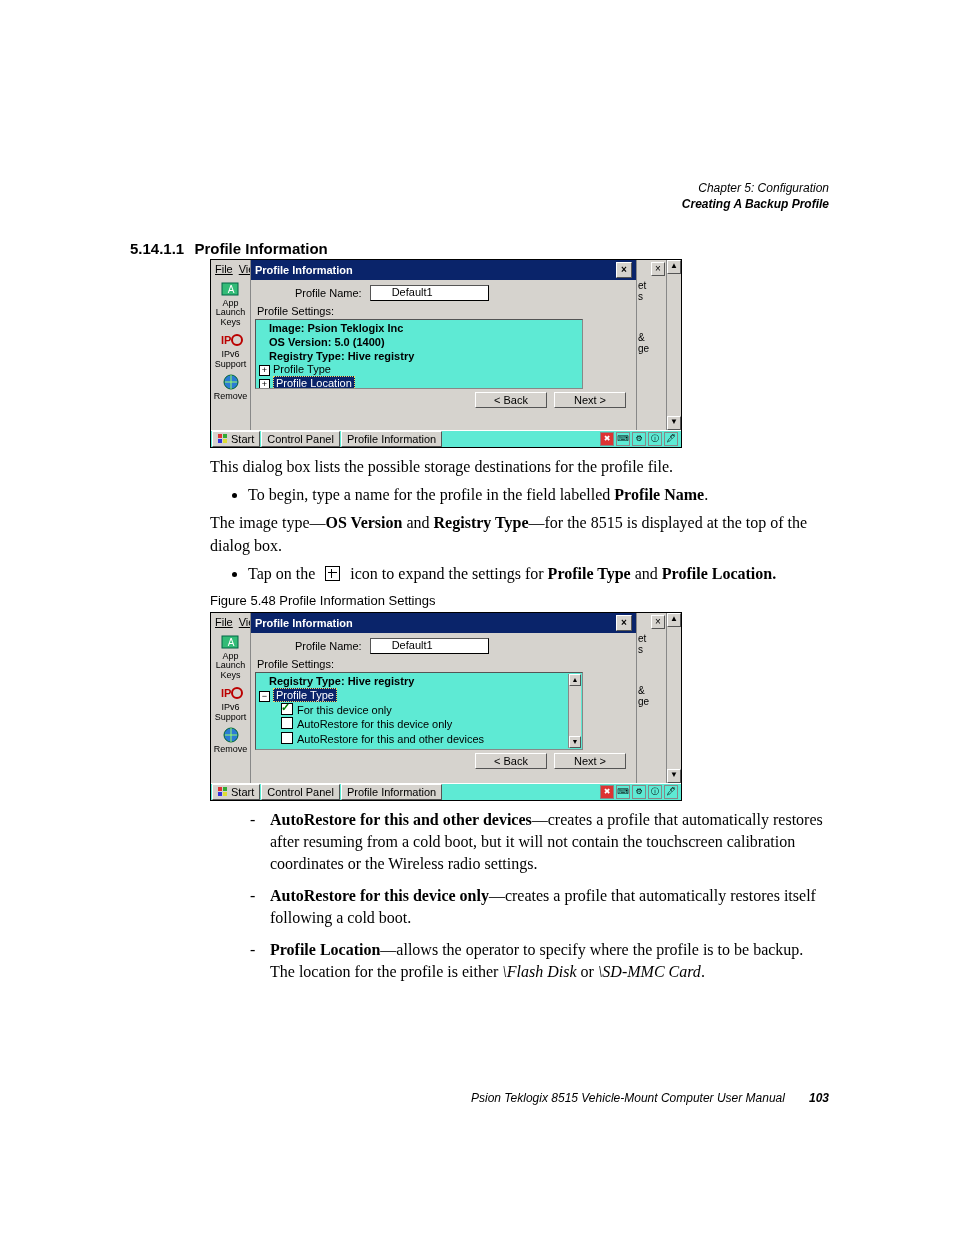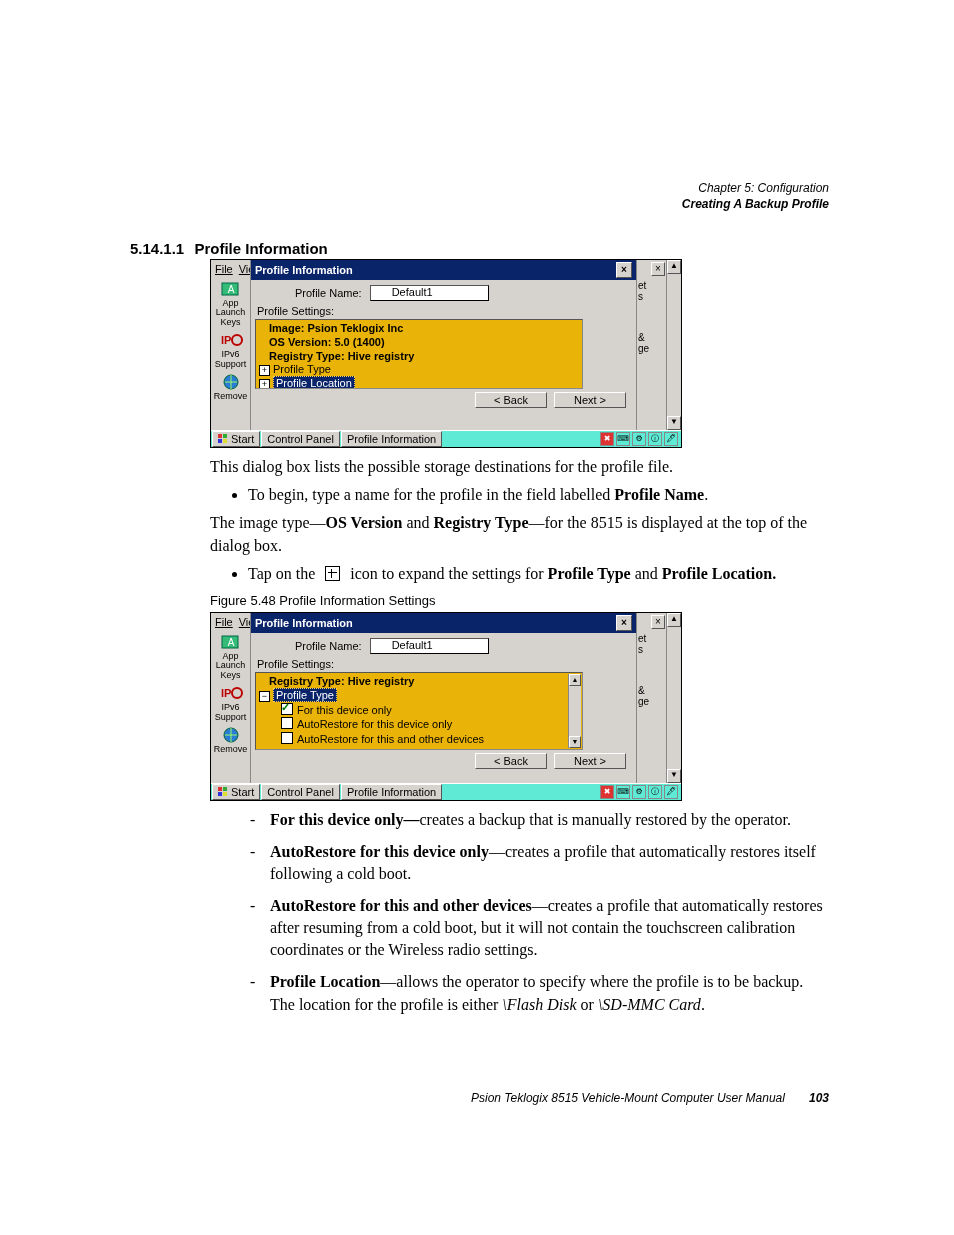--- a/index.html
+++ b/index.html
@@ -127,21 +127,21 @@
   }
   .dlg-row { display: flex; align-items: center; gap: 8px; margin: 2px 0 4px 40px; font-size: 11px;}
   .dlg-settings-label { font-size: 11px; margin-left: 2px; }
   .txtbox {
     border: 1px solid #000; border-top-color: #555; border-left-color: #555;
     background: #fff; height: 14px; padding: 0 21px; font-size: 11px;
     width: 75px;
   }
   .treebox {
     border: 1px solid #888; border-top-color:#555; border-left-color:#555;
-    background: #eab308;
+    background: #5eead4;
     height: 70px; width: 328px;
     font-size: 11px;
     padding: 2px 3px;
     box-sizing: border-box;
     overflow: hidden;
     position: relative;
     margin-top: 2px;
   }
   .tline { white-space: nowrap; line-height: 1.25; }
   .tline.i1 { padding-left: 10px; font-weight: bold; }
@@ -425,23 +425,22 @@
         <span style="background:#d33;color:#fff">✖</span>
         <span>⌨</span>
         <span>⚙</span>
         <span>ⓘ</span>
         <span>🖊</span>
       </div>
     </div>
   </div>
 
   <ul class="dashes">
-    <li><span class="b">For this device only—</span><span>creates a backup that is manually restored by the operator.</span></li>
+    <li><span class="b">AutoRestore for this and other devices</span><span>—creates a profile that automatically restores after resuming from a cold boot, but it will not contain the touchscreen calibration coordinates or the Wireless radio settings.</span></li>
     <li><span class="b">AutoRestore for this device only</span><span>—creates a profile that automatically restores itself following a cold boot.</span></li>
-    <li><span class="b">AutoRestore for this and other devices</span><span>—creates a profile that automatically restores after resuming from a cold boot, but it will not contain the touchscreen calibration coordinates or the Wireless radio settings.</span></li>
     <li><span class="b">Profile Location</span><span>—allows the operator to specify where the profile is to be backup. The location for the profile is either </span><span class="i">\Flash Disk</span><span> or </span><span class="i">\SD-MMC Card</span><span>.</span></li>
   </ul>
 </div>
 
 <div class="footer">
   <span>Psion Teklogix 8515 Vehicle-Mount Computer User Manual</span>
   <span class="pg">103</span>
 </div>
 
 </body></html>

